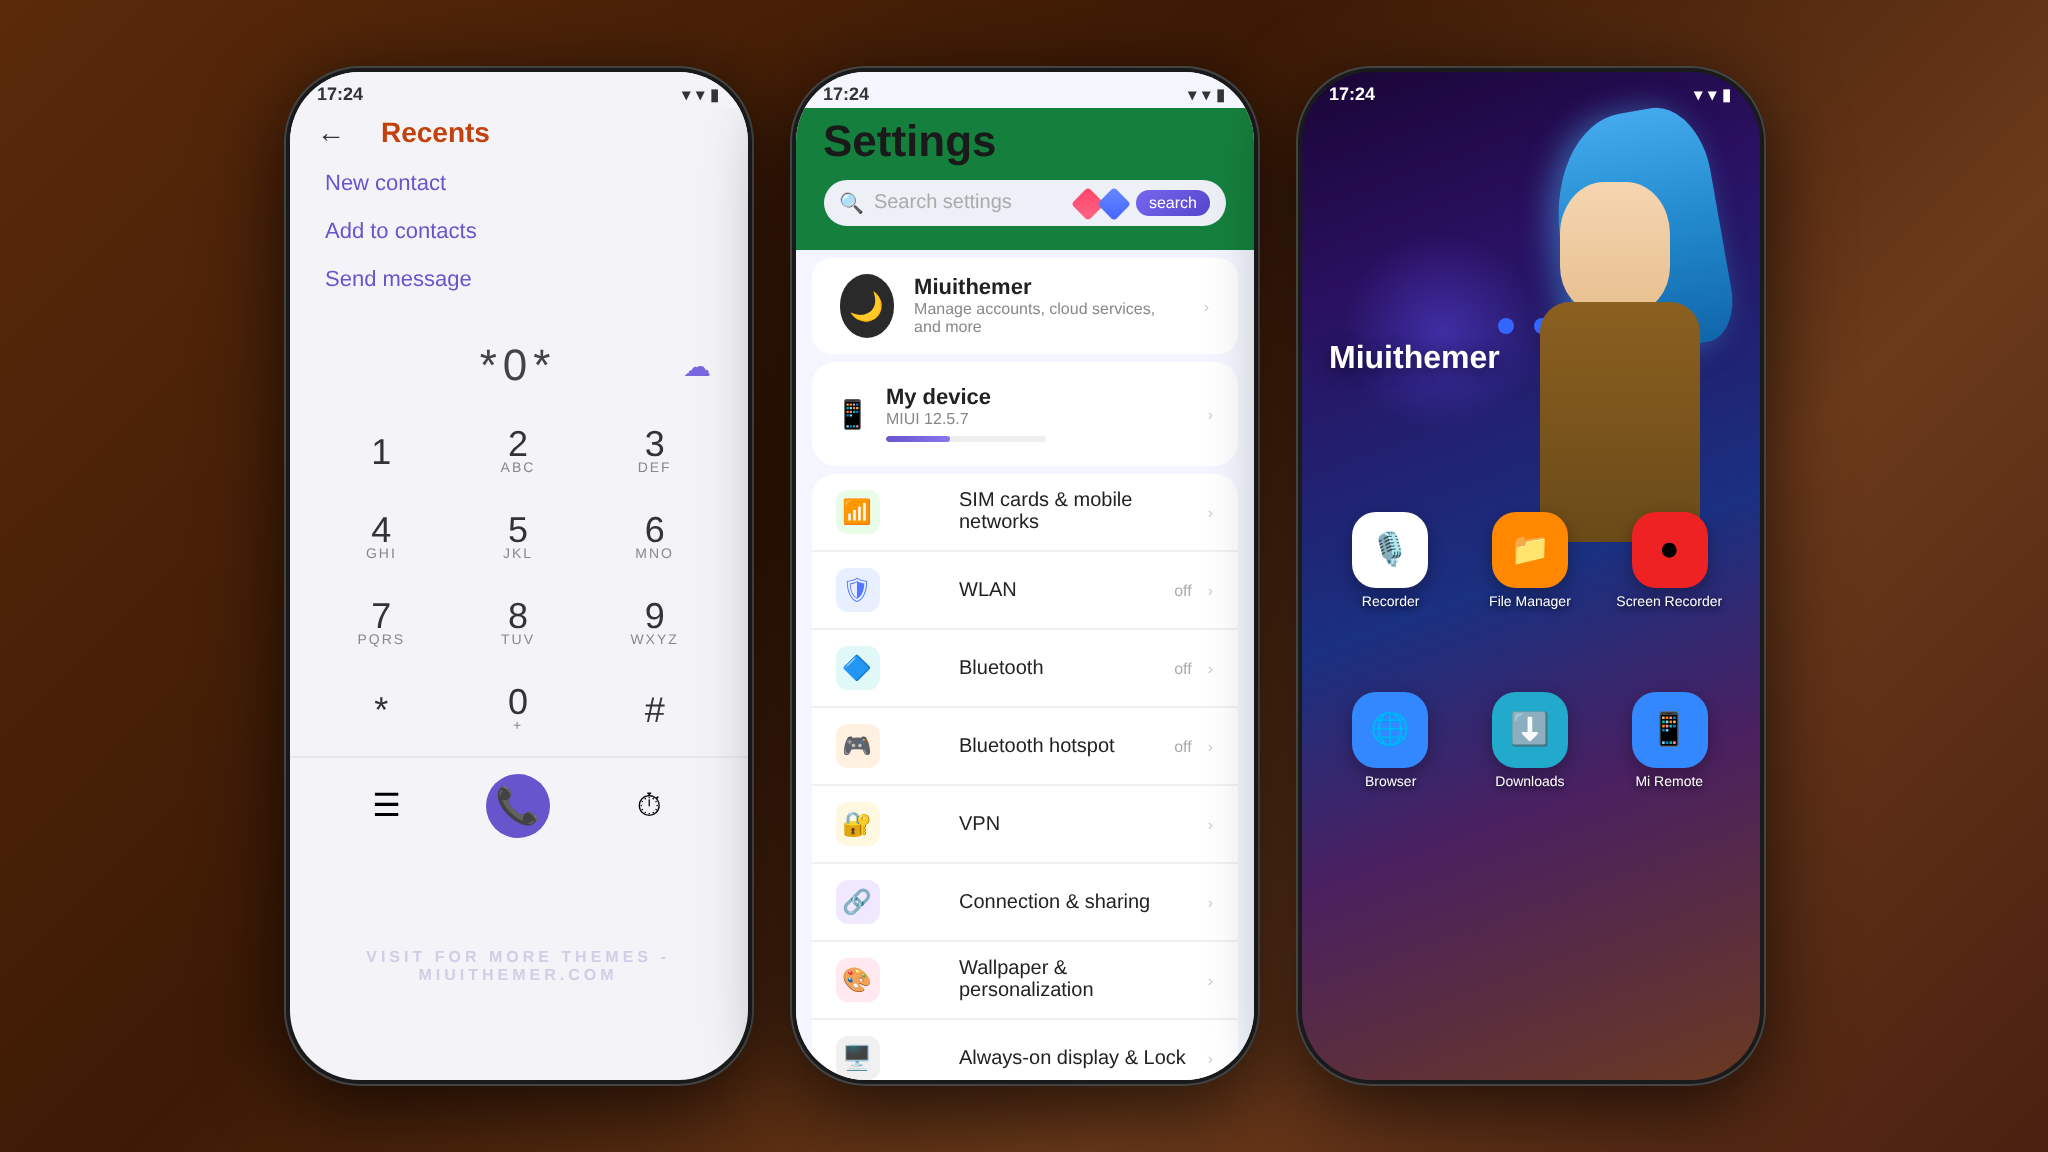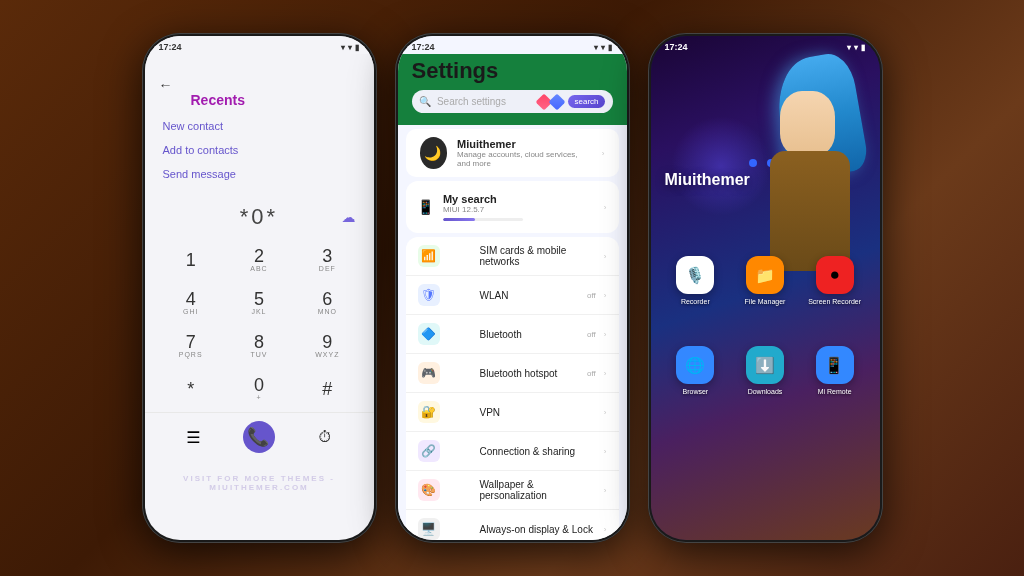--- a/index.html
+++ b/index.html
@@ -70,22 +70,21 @@
       background: #f4f4f8;
       gap: 18px;
     }
     .back-arrow {
       font-size: 14px;
       color: #333;
     }
     .recents-title {
       font-size: 14px;
       font-weight: 600;
-      color: #a21caf;
-      margin-top: 34px;
+      color: #c2410c;
     }
     .recents-links {
       padding: 6px 18px;
       display: flex;
       flex-direction: column;
       gap: 12px;
     }
     .recents-link {
       font-size: 11px;
       color: #6655cc;
@@ -615,21 +614,21 @@
           <div class="profile-name">Miuithemer</div>
           <div class="profile-sub">Manage accounts, cloud services, and more</div>
         </div>
         <span class="settings-item-chevron">›</span>
       </div>
 
       <div class="settings-card">
         <div class="settings-device-row">
           <span class="device-icon">📱</span>
           <div class="device-info">
-            <div class="device-name">My search</div>
+            <div class="device-name">My device</div>
             <div class="device-version">MIUI 12.5.7</div>
             <div class="device-progress">
               <div class="device-progress-bar"></div>
             </div>
           </div>
           <span class="settings-item-chevron">›</span>
         </div>
       </div>
 
       <div class="settings-section">

